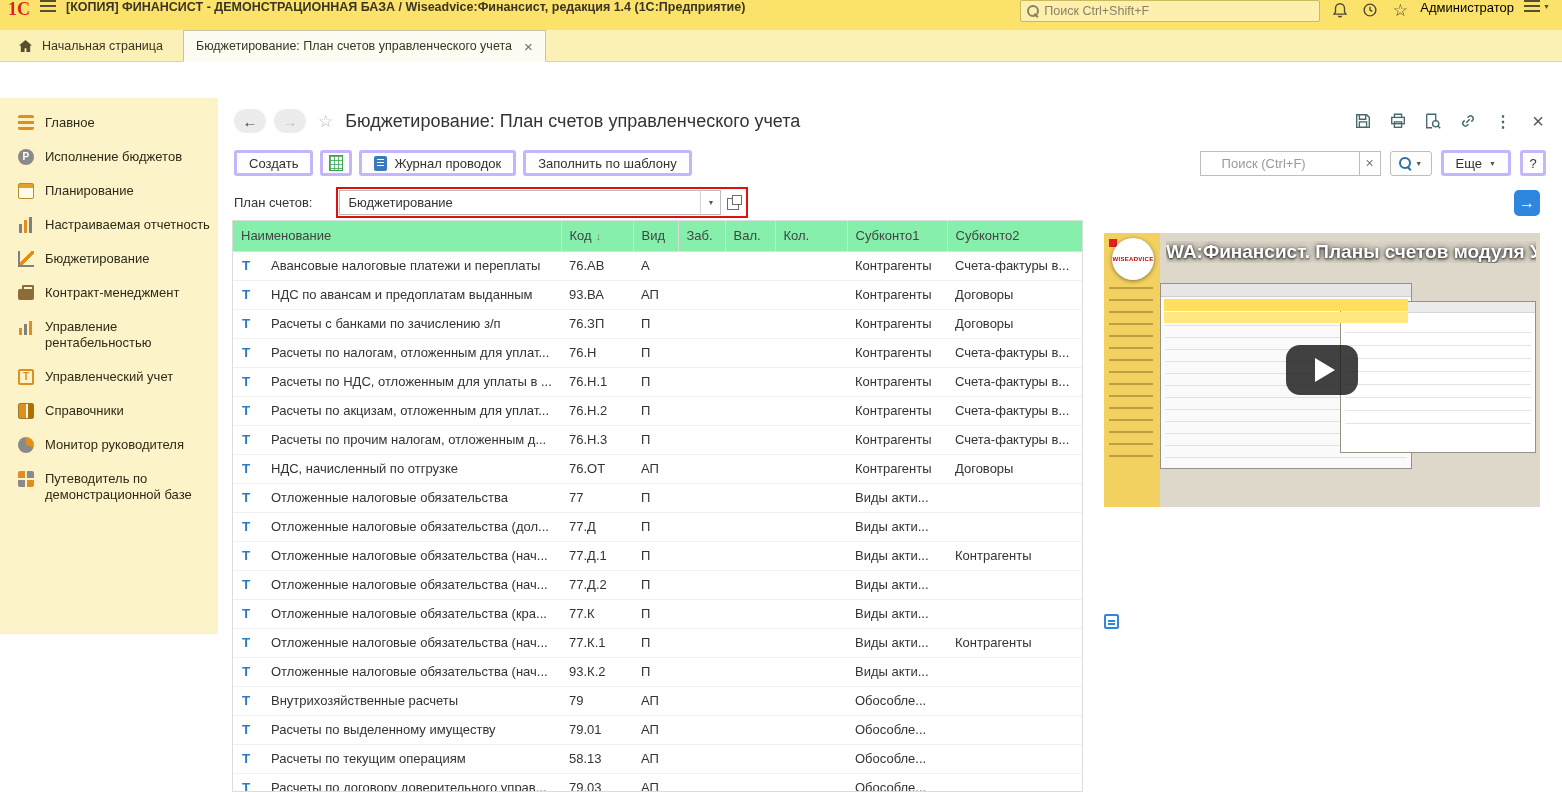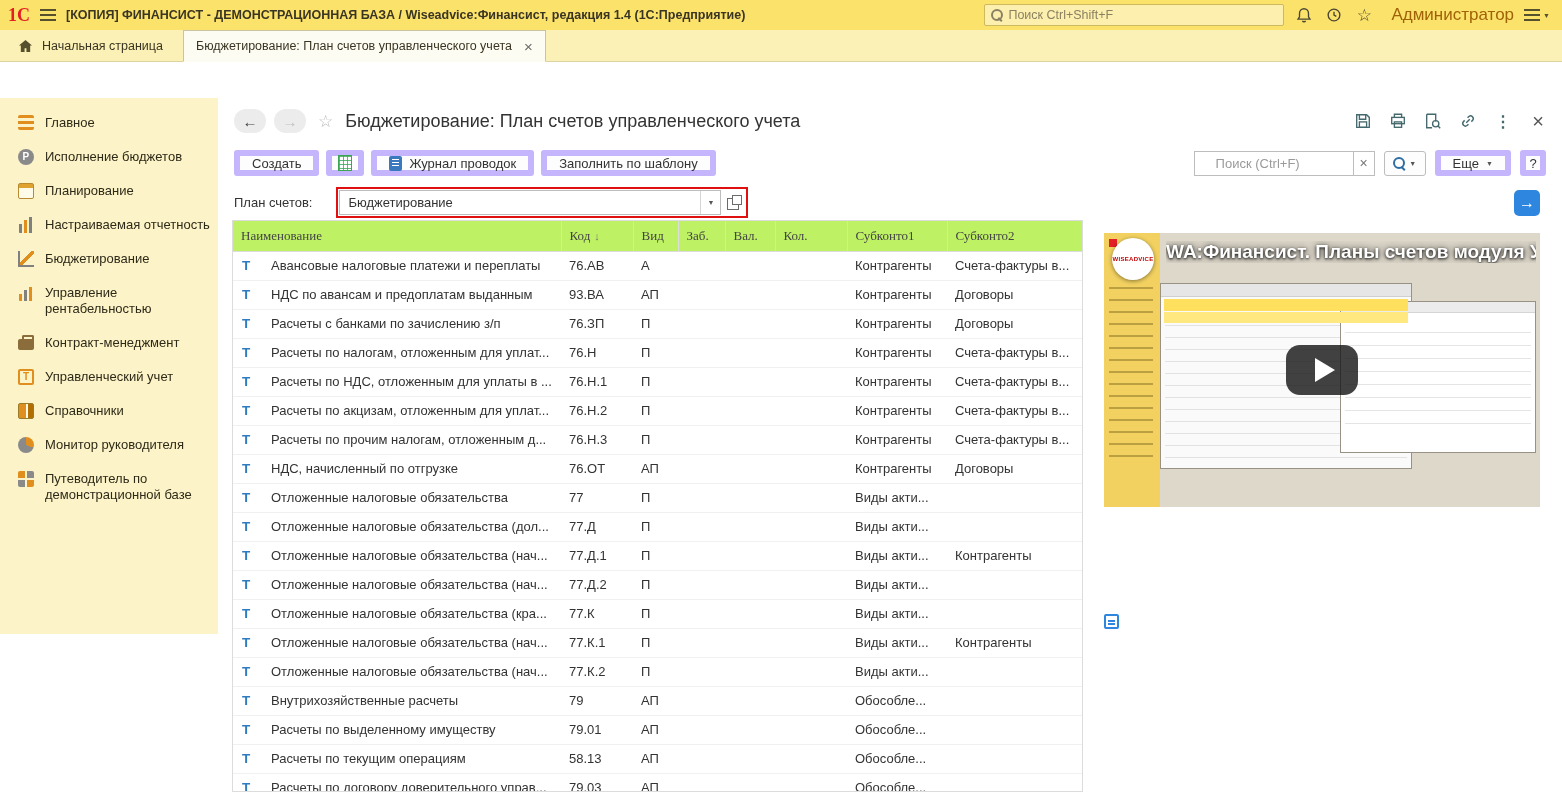--- a/index.html
+++ b/index.html
@@ -1,35 +1,35 @@
 <!DOCTYPE html>
 <html><head>
 <meta charset="utf-8">
 <style>
   * { margin:0; padding:0; box-sizing:border-box; }
   html,body { width:1562px; height:792px; overflow:hidden; background:#fff;
     font-family:"Liberation Sans", sans-serif; font-size:13px; color:#2b2b2b; }
 
   
-  .topbar { height:30px; background:#fbe26b; display:flex; align-items:center; gap:10px; padding:0 12px 0 8px; }
+  .topbar { height:30px; background:#fbe26b; display:flex; align-items:flex-start; gap:10px; padding:0 12px 0 8px; }
   .logo { color:#e31e24; font-weight:bold; font-size:18px; font-family:"Liberation Serif", serif; line-height:1; }
   .hamb { width:16px; height:12px; border-top:2px solid #57502c; border-bottom:2px solid #57502c; position:relative; }
   .hamb::after { content:''; position:absolute; left:0; right:0; top:3px; height:2px; background:#57502c; }
   .win-title { font-weight:bold; font-size:12.5px; color:#3a3522; white-space:nowrap; }
   .tb-search { margin-left:auto; width:300px; height:22px; background:rgba(255,255,255,.45);
     border:1px solid #cdb95e; border-radius:2px; display:flex; align-items:center; padding:0 6px; gap:5px; }
   .tb-search input { border:none; outline:none; background:transparent; width:100%; font-size:12.5px; color:#4a4533; font-family:inherit; }
   .tb-search input::placeholder { color:#8a8162; }
   .mag { width:12px; height:12px; position:relative; flex:0 0 12px; }
   .mag::before { content:''; position:absolute; left:0; top:0; width:8px; height:8px; border:2px solid #8a8162; border-radius:50%; }
   .mag::after { content:''; position:absolute; left:8px; top:8px; width:5px; height:2px; background:#8a8162; transform:rotate(45deg); transform-origin:0 0; }
   .tb-ico { width:20px; height:20px; display:flex; align-items:center; justify-content:center; color:#4a4533; }
   .tb-ico svg { display:block; }
   .star-ch { font-size:17px; color:#4a4533; line-height:1; }
-  .user-name { font-size:17px; color:#a16207; white-space:nowrap;margin-left:7px; }
+  .user-name { font-size:13px; color:#000000; white-space:nowrap; }
   .menu-arrow { display:flex; align-items:center; gap:3px; }
   .menu-arrow .dn { font-size:7px; color:#57502c; }
 
   
   .tabbar { height:32px; background:#fbf0b6; display:flex; align-items:stretch; border-bottom:1px solid #ddd3a2; padding-left:6px; }
   .tab-home { display:flex; align-items:center; gap:9px; padding:0 20px 0 12px; cursor:pointer; }
   .tab-home svg { display:block; }
   .tab-label { font-size:12.5px; color:#3a3522; }
   .tab-active { background:#fdfcf3; border:1px solid #c9c3a0; border-bottom:1px solid #fdfcf3; margin-bottom:-1px;
     display:flex; align-items:center; gap:12px; padding:0 12px; cursor:pointer; }
@@ -75,21 +75,21 @@
   .fav-star { font-size:17px; color:#b9b9b9; margin:0 4px; cursor:pointer; }
   .page-title { font-size:18px; color:#333; white-space:nowrap; }
   .head-icons { margin-left:auto; display:flex; align-items:center; gap:15px; }
   .h-ico { width:20px; height:20px; display:flex; align-items:center; justify-content:center; color:#44696d; cursor:pointer; }
   .h-ico svg { display:block; }
   .dots { font-size:16px; font-weight:bold; color:#44696d; }
   .x-close { font-size:20px; color:#555; }
 
   
   .toolbar { height:38px; display:flex; align-items:center; gap:7px; padding:0 16px; }
-  .btn { height:26px; border:6px solid #c4b5fd; background:#fdfdfd; border-radius:3px; padding:0 12px;
+  .btn { height:26px; border:3px solid #c4b5fd; background:#fdfdfd; border-radius:3px; padding:0 12px;
     display:inline-flex; align-items:center; gap:7px; font-size:13px; color:#333; cursor:pointer; white-space:nowrap; }
   .btn-ico-only { padding:0 6px; }
   .xls-ico { width:14px; height:16px; border:1px solid #3aa655;
     background:repeating-linear-gradient(90deg, rgba(58,166,85,.8) 0 1px, transparent 1px 4px),
                repeating-linear-gradient(rgba(58,166,85,.8) 0 1px, transparent 1px 4px), #fff; }
   .jrn-ico { width:13px; height:15px; border-radius:2px; background:
       linear-gradient(#fff,#fff) 3px 3px/7px 1px no-repeat,
       linear-gradient(#fff,#fff) 3px 6px/7px 1px no-repeat,
       linear-gradient(#fff,#fff) 3px 9px/7px 1px no-repeat, #3a79bd; }
   .toolbar-right { margin-left:auto; display:flex; align-items:center; gap:9px; }
@@ -115,22 +115,22 @@
   .combo { width:382px; height:25px; border:1px solid #bdbdbd; background:#fff; display:flex; align-items:center; }
   .combo-text { flex:1; padding:0 8px; color:#333; }
   .combo-arrow { width:20px; height:100%; border-left:1px solid #d5d5d5; display:flex; align-items:center; justify-content:center; cursor:pointer; }
   .open-ico { width:15px; height:15px; position:relative; margin:0 3px; cursor:pointer; }
   .open-ico::before { content:''; position:absolute; left:0; bottom:0; width:10px; height:10px; border:1.5px solid #6b6b6b; background:#fff; }
   .open-ico::after { content:''; position:absolute; right:0; top:0; width:8px; height:8px; border:1.5px solid #6b6b6b; background:#fff; }
 
   
   .table-wrap { width:851px; height:572px; overflow:hidden; border:1px solid #dcdcdc; }
   table { border-collapse:collapse; table-layout:fixed; width:851px; }
-  th { height:30px; background:#bef264; border:1px solid #dcdcdc; border-top:none; font-weight:normal;
-    text-align:left; padding:0 8px; color:#444; font-size:13px; white-space:nowrap; overflow:hidden;font-family:Liberation Serif, serif; }
+  th { height:30px; background:#86efac; border:1px solid #dcdcdc; border-top:none; font-weight:normal;
+    text-align:left; padding:0 8px; color:#444; font-size:13px; white-space:nowrap; overflow:hidden; }
   th:first-child { border-left:none; } th:last-child { border-right:none; }
   td { height:29px; border-bottom:1px solid #f0f0f0; padding:0 8px; white-space:nowrap; overflow:hidden; font-size:13px; color:#333; }
   td.icon-cell { width:30px; padding:0 0 0 9px; }
   .t-ico { color:#2e7bc0; font-weight:bold; font-size:13.5px; }
   .sort { color:#777; font-size:11px; margin-left:4px; }
 
   
   .scroll-row { width:851px; margin-top:5px; display:flex; align-items:center; height:20px; }
   .htrack { width:716px; height:15px; background:#f2f2f2; border-radius:7px; position:relative; }
   .hthumb { position:absolute; left:9px; top:2px; width:374px; height:11px; background:#cdcdcd; border-radius:6px; cursor:pointer; }
@@ -236,26 +236,26 @@
       </div>
       <div class="side-item">
         <span class="si si-reports"></span>
         <span class="lbl">Настраиваемая отчетность</span>
       </div>
       <div class="side-item">
         <span class="si si-budgeting"></span>
         <span class="lbl">Бюджетирование</span>
       </div>
       <div class="side-item">
+        <span class="si si-contract"></span>
+        <span class="lbl">Контракт-менеджмент</span>
+      </div>
+      <div class="side-item">
         <span class="si si-profitability"></span>
         <span class="lbl">Управление рентабельностью</span>
-      </div>
-      <div class="side-item">
-        <span class="si si-contract"></span>
-        <span class="lbl">Контракт-менеджмент</span>
       </div>
       <div class="side-item">
         <span class="si si-accounting"></span>
         <span class="lbl">Управленческий учет</span>
       </div>
       <div class="side-item">
         <span class="si si-catalogs"></span>
         <span class="lbl">Справочники</span>
       </div>
       <div class="side-item">
@@ -528,21 +528,21 @@
                   <td>П</td>
                   <td></td>
                   <td></td>
                   <td></td>
                   <td>Виды акти...</td>
                   <td>Контрагенты</td>
                 </tr>
                 <tr>
                   <td class="icon-cell"><span class="t-ico">Т</span></td>
                   <td>Отложенные налоговые обязательства (нач...</td>
-                  <td>77.К.2</td>
+                  <td>93.К.2</td>
                   <td>П</td>
                   <td></td>
                   <td></td>
                   <td></td>
                   <td>Виды акти...</td>
                   <td></td>
                 </tr>
                 <tr>
                   <td class="icon-cell"><span class="t-ico">Т</span></td>
                   <td>Внутрихозяйственные расчеты</td>

